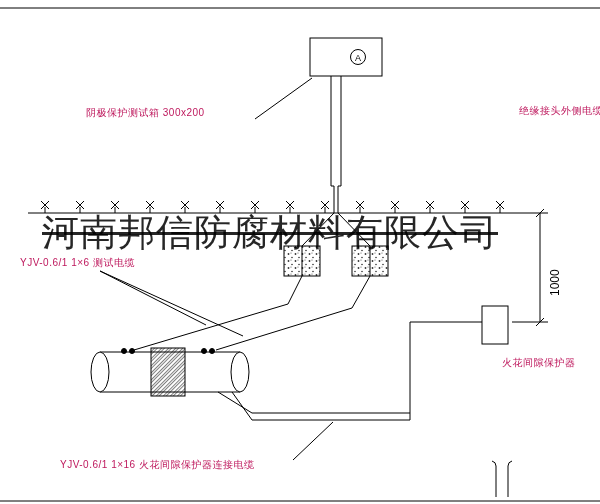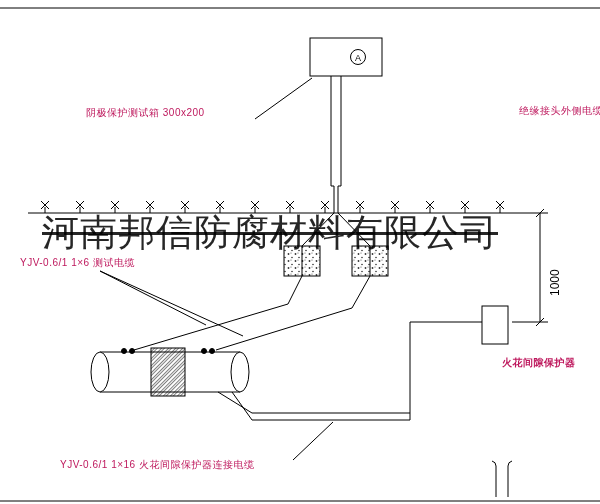--- a/index.html
+++ b/index.html
@@ -118,21 +118,21 @@
     <path d="M492,461 q4,1 4,5 v31"></path>
     <path d="M512,461 q-4,1 -4,5 v31"></path>
   </svg>
 
   <div class="lbl" style="left:86px;top:106px;">阴极保护测试箱 300x200</div>
 
   <div class="lbl" style="left:519px;top:104px;">绝缘接头外侧电缆</div>
 
   <div class="lbl" style="left:20px;top:256px;">YJV-0.6/1 1×6  测试电缆</div>
 
-  <div class="lbl" style="left:502px;top:356px;font-weight:bold;">火花间隙保护器</div>
+  <div class="lbl" style="left:502px;top:356px;">火花间隙保护器</div>
 
   <div class="lbl" style="left:60px;top:458px;text-align:right;">YJV-0.6/1 1×16  火花间隙保护器连接电缆</div>
 
   <div class="dim-vert">1000</div>
 
   <div class="watermark">河南邦信防腐材料有限公司</div>
 
 </div>
 
 </body></html>

